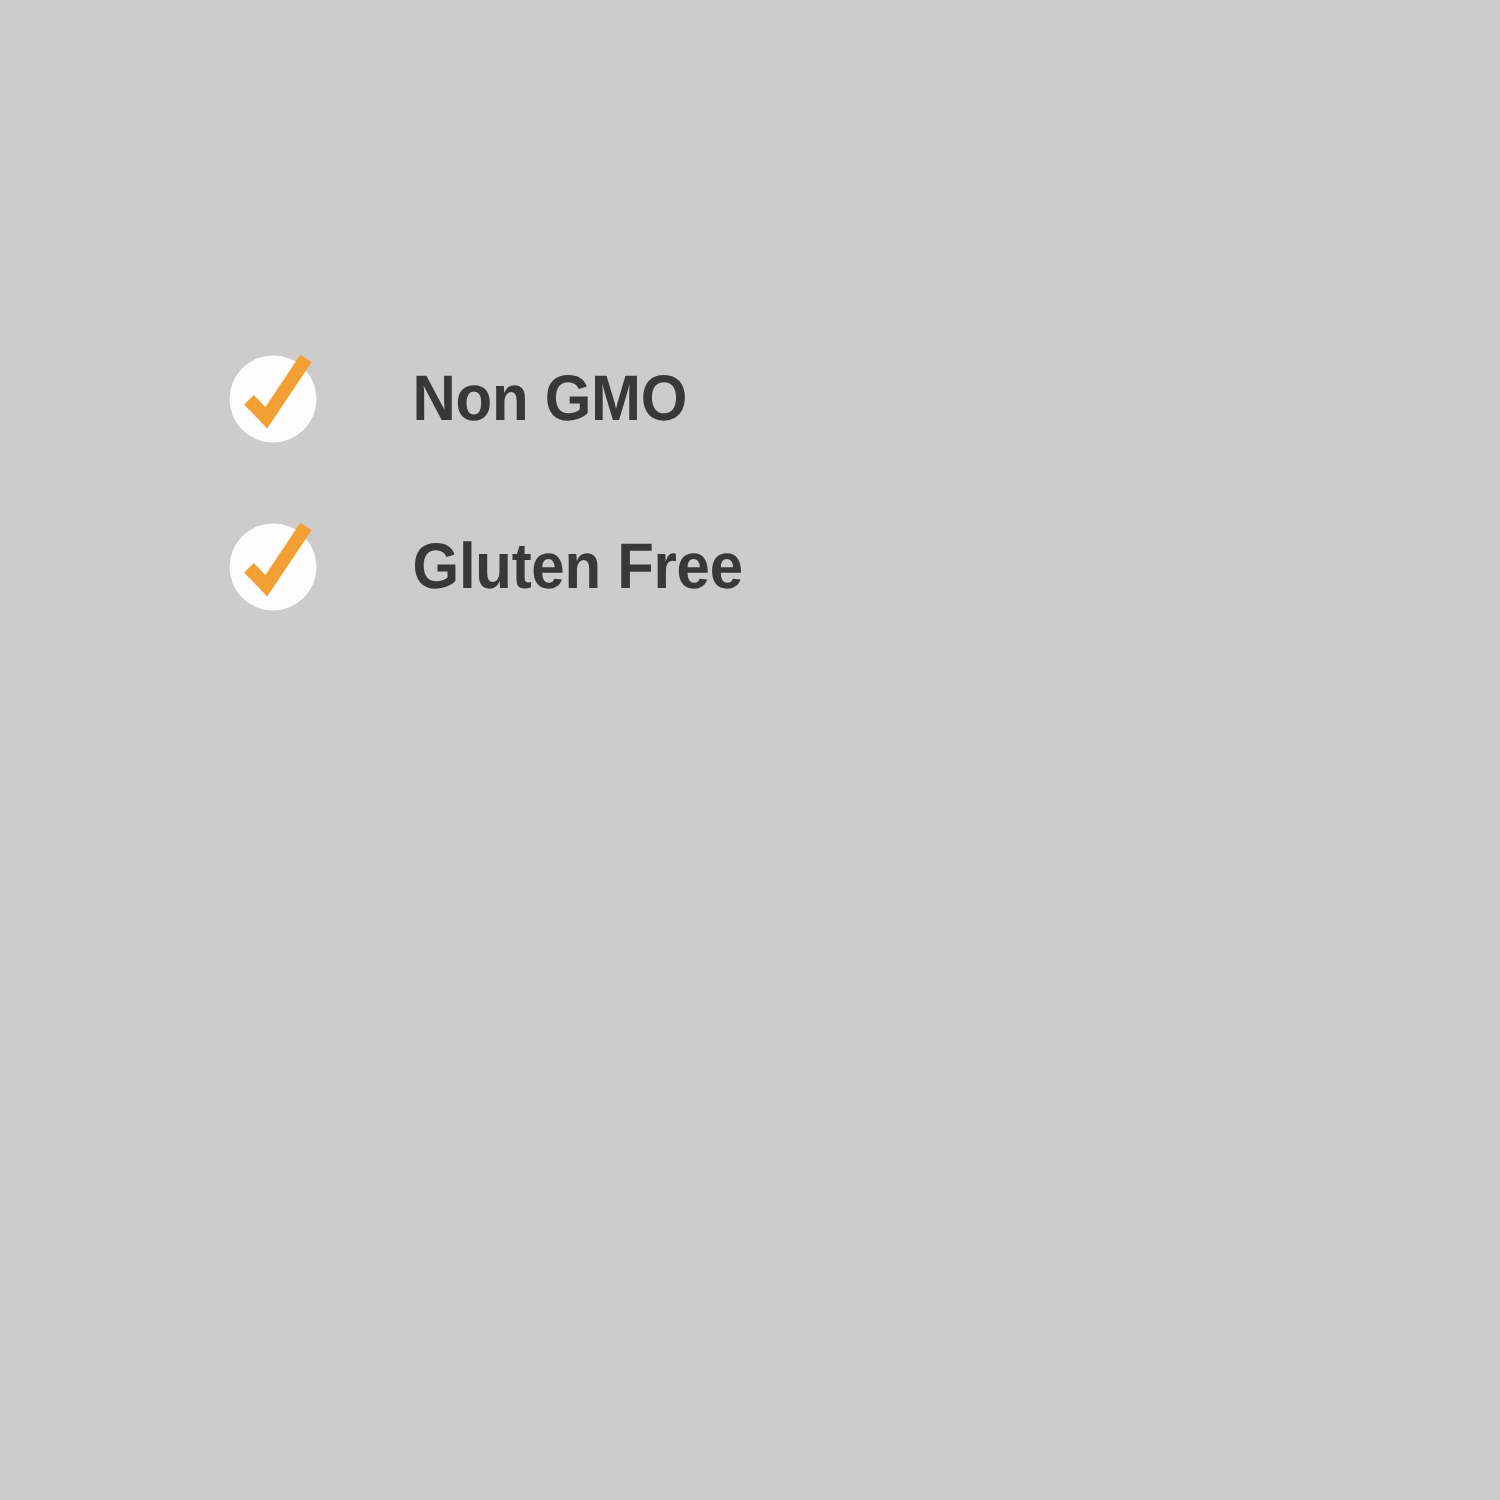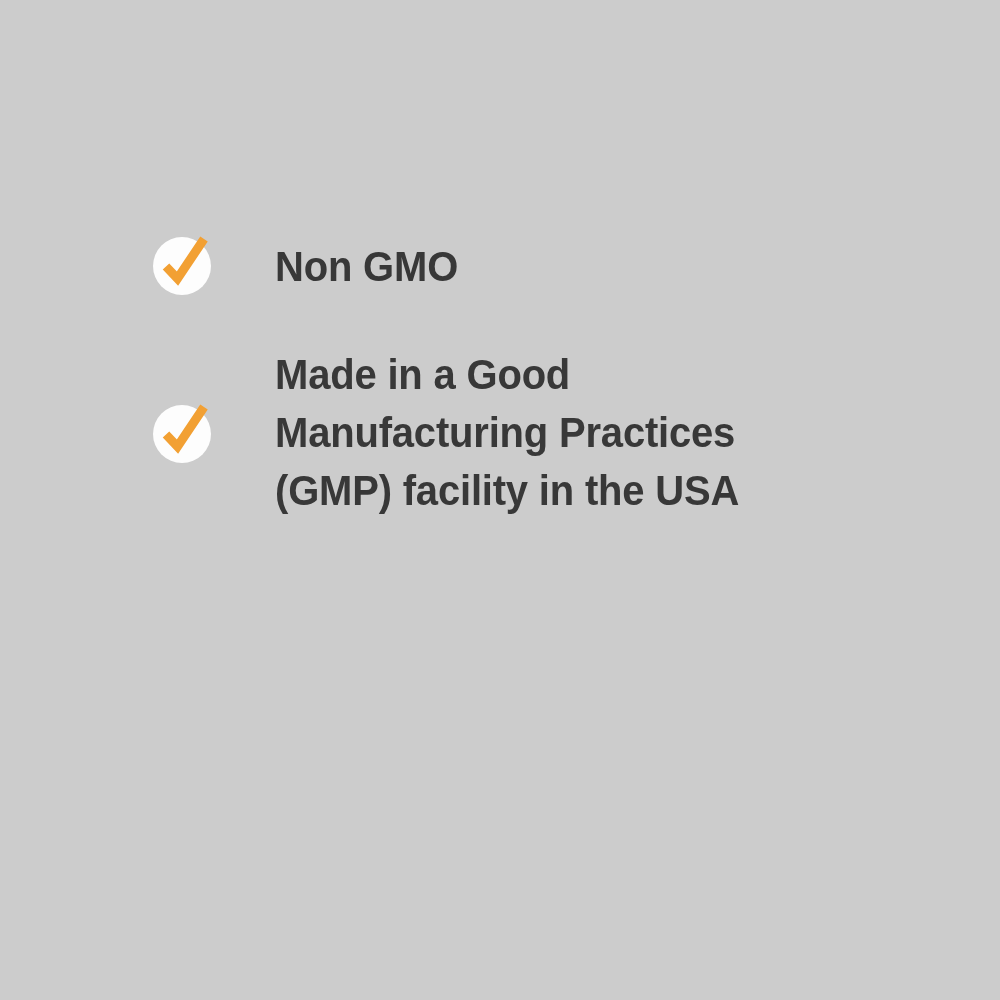--- a/index.html
+++ b/index.html
@@ -90,28 +90,26 @@
     <li class="feature-item single-line">
       <span class="check-badge">
         <svg viewBox="0 0 64 64" xmlns="http://www.w3.org/2000/svg" aria-hidden="true">
           <circle cx="30" cy="35" r="29" fill="#fdfdfd"></circle>
           <path d="M14 35.5 L25.5 47.5 L52 8" fill="none" stroke="#f2a033" stroke-width="9" stroke-linecap="butt" stroke-linejoin="miter"></path>
         </svg>
       </span>
       <span class="feature-label">Non GMO</span>
     </li>
 
-
-    <li class="feature-item multi-line">
+    <li class="feature-item single-line">
       <span class="check-badge">
         <svg viewBox="0 0 64 64" xmlns="http://www.w3.org/2000/svg" aria-hidden="true">
           <circle cx="30" cy="35" r="29" fill="#fdfdfd"></circle>
           <path d="M14 35.5 L25.5 47.5 L52 8" fill="none" stroke="#f2a033" stroke-width="9" stroke-linecap="butt" stroke-linejoin="miter"></path>
         </svg>
       </span>
-      <span class="feature-label">Made in a Good
-Manufacturing Practices
-(GMP) facility in the USA</span>
+      <span class="feature-label">Gluten Free</span>
     </li>
+
 
   </ul>
 
 </div>
 
 </body></html>

